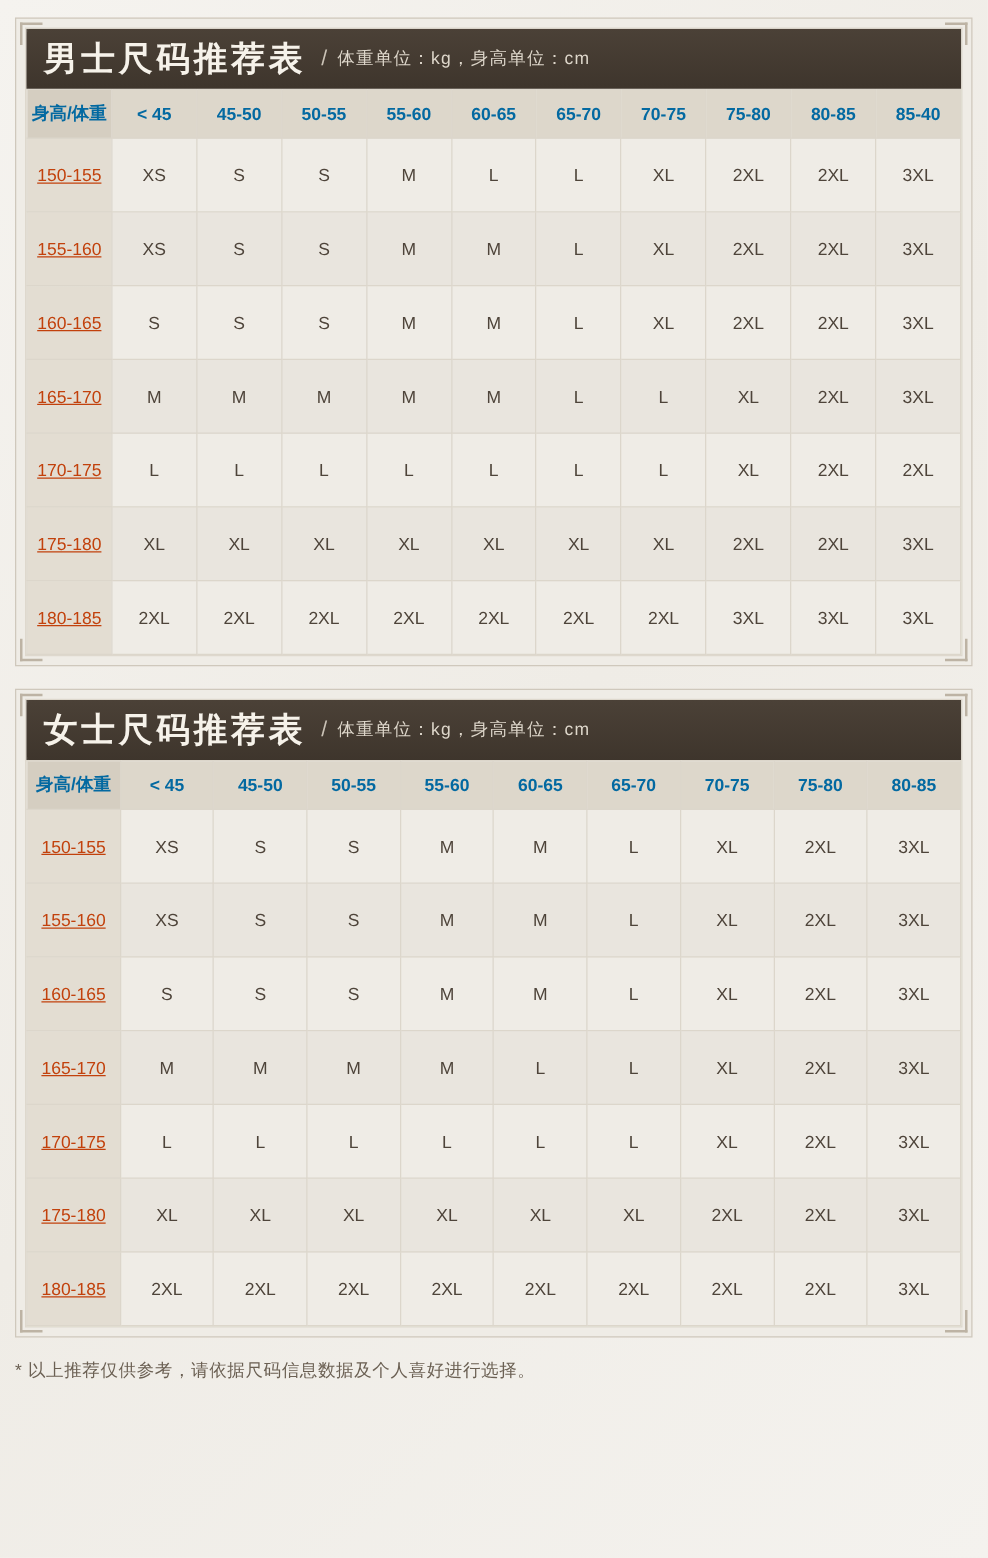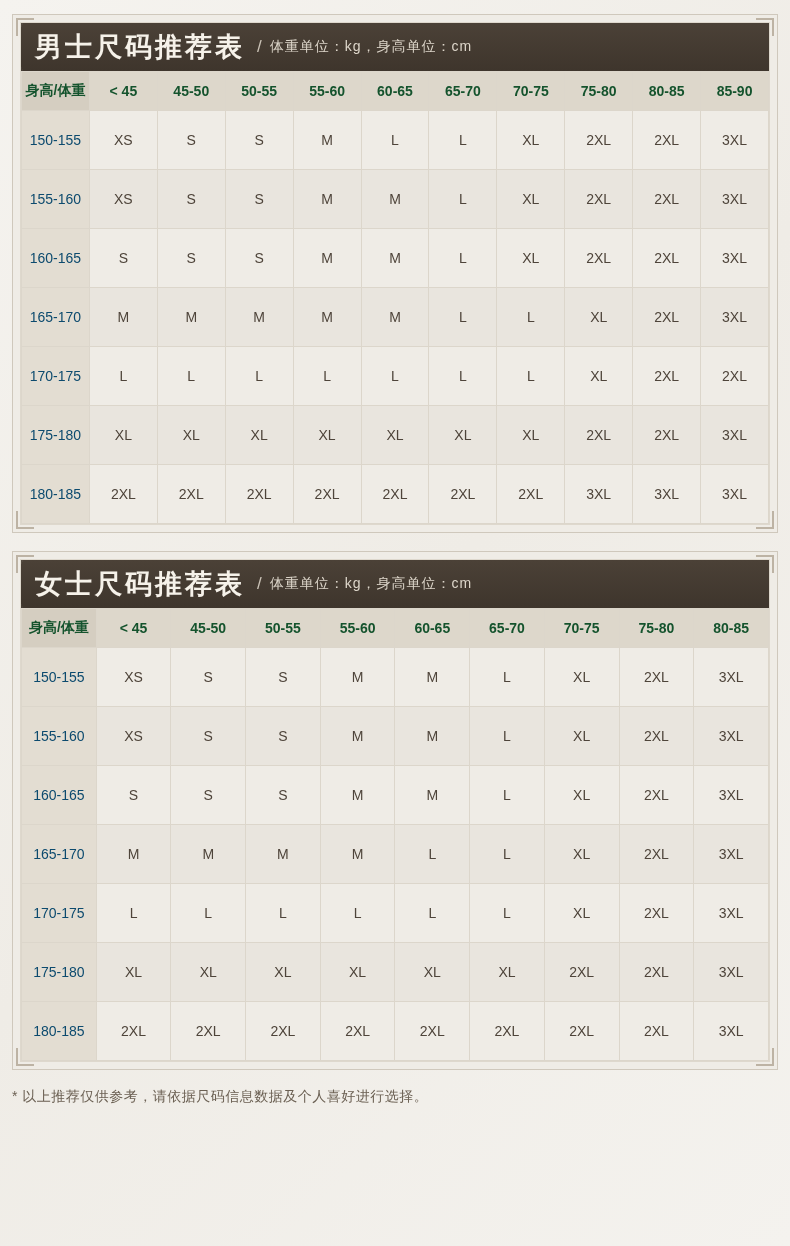--- a/index.html
+++ b/index.html
@@ -107,34 +107,35 @@
     text-align: center;
     font-size: 14px;
     color: #4e443a;
     background: transparent;
   }
   table.size-table thead th {
     height: 36px;
     background: #ddd7cb;
     font-weight: bold;
     font-size: 14px;
-    color: #14532d;
+    color: #0369a1;
   }
   table.size-table thead th.corner-head {
     background: #d5cec1;
     letter-spacing: 0px;
   }
   table.size-table tbody td {
     height: 56px;
   }
   table.size-table tbody td.rowhead {
     background: #e3ddd2;
     font-weight: normal;
     font-size: 14px;
-    color: #0c4a6e;
+    color: #c2410c;
+    text-decoration: underline;
   }
   table.size-table tbody tr:nth-child(odd) td.cell {
     background: #efece6;
   }
   table.size-table tbody tr:nth-child(even) td.cell {
     background: #e9e5de;
   }
 
   
   .women table.size-table tbody td { height: 56px; }
@@ -169,21 +170,21 @@
               <th class="corner-head">身高/体重</th>
               <th>&lt; 45</th>
               <th>45-50</th>
               <th>50-55</th>
               <th>55-60</th>
               <th>60-65</th>
               <th>65-70</th>
               <th>70-75</th>
               <th>75-80</th>
               <th>80-85</th>
-              <th>85-90</th>
+              <th>85-40</th>
             </tr>
           </thead>
         <tbody>
             <tr>
               <td class="rowhead">150-155</td>
               <td class="cell">XS</td>
               <td class="cell">S</td>
               <td class="cell">S</td>
               <td class="cell">M</td>
               <td class="cell">L</td>

